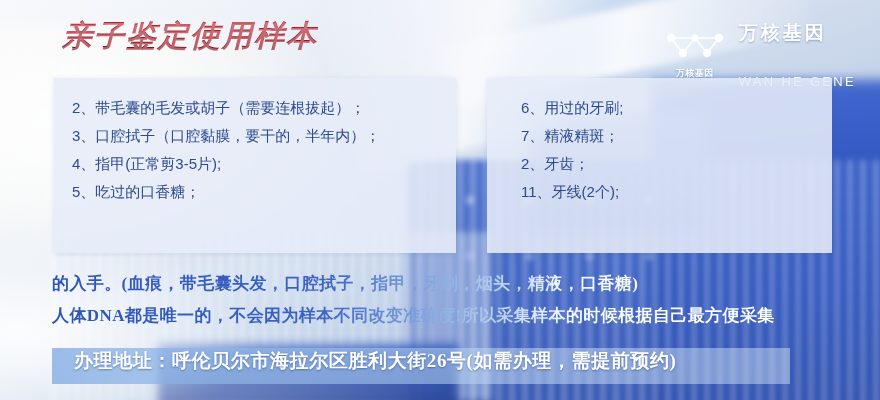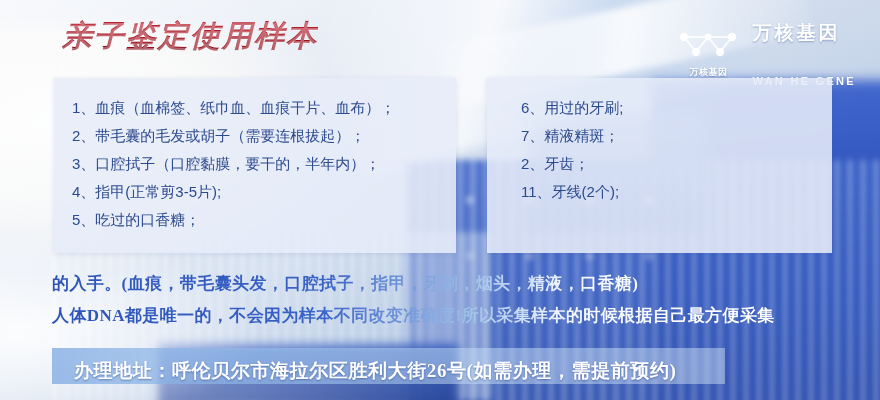--- a/index.html
+++ b/index.html
@@ -102,21 +102,21 @@
     white-space:nowrap;
   }
 
   .brand{position:absolute;right:24px;top:22px;display:flex;align-items:center;gap:14px;}
   .brand-mark{display:flex;flex-direction:column;align-items:center;gap:2px;}
   .brand-mark-sub{font-size:9px;color:#fff;font-weight:700;letter-spacing:.5px;
     text-shadow:0 1px 2px rgba(40,70,140,.45);}
   .brand-names{display:flex;flex-direction:column;align-items:flex-start;line-height:1.12;}
   .brand-cn{font-size:19px;font-weight:700;color:#fff;letter-spacing:3px;
     text-shadow:0 1px 2px rgba(40,70,140,.4);}
-  .brand-en{font-size:11px;font-weight:700;color:#fff;letter-spacing:2.3px;
+  .brand-en{font-size:13px;font-weight:400;color:#fff;letter-spacing:2.3px;
     text-shadow:0 1px 2px rgba(40,70,140,.4);margin-top:32px;}
 
   
   .panel{
     position:absolute;top:78px;height:175px;
     background:rgba(230,236,248,0.88);
     box-shadow:0 1px 5px rgba(60,90,150,.14);
   }
   #panel-left{left:54px;width:402px;}
   #panel-right{left:487px;width:345px;}
@@ -137,23 +137,23 @@
     font-size:17px;font-weight:700;line-height:32px;letter-spacing:.4px;
     background:linear-gradient(95deg,#2d53b8 0%,#3a63c6 34%,#9ec0e8 52%,#f2f7ff 64%,#ffffff 80%,#ffffff 100%);
     -webkit-background-clip:text;background-clip:text;
     -webkit-text-fill-color:transparent;
     color:#2d53b8;
   }
   .note div{white-space:nowrap;}
 
   
   .addr{
-    position:absolute;left:52px;top:348px;width:673px;height:36px;
+    position:absolute;left:52px;top:348px;width:738px;height:36px;
     background:linear-gradient(90deg,rgba(120,165,225,.72) 0%,rgba(150,190,235,.62) 30%,rgba(196,220,244,.52) 62%,rgba(215,232,248,.45) 100%);
-    display:flex;align-items:flex-end;
+    display:flex;align-items:flex-start;
   }
   .addr-text{
     padding-left:22px;
     font-family:"Liberation Serif","DejaVu Serif",serif;
     font-size:19px;font-weight:700;color:#ffffff;letter-spacing:.6px;
     text-shadow:0 1px 2px rgba(30,60,130,.5);
     white-space:nowrap;
   }
 </style>
 </head>
@@ -202,21 +202,20 @@
       <span class="brand-mark-sub">万核基因</span>
     </div>
     <div class="brand-names">
       <span class="brand-cn">万核基因</span>
       <span class="brand-en">WAN HE GENE</span>
     </div>
   </div>
 
   <div class="panel" id="panel-left">
     <ul>
-      <li>1、血痕（血棉签、纸巾血、血痕干片、血布）；</li>
       <li>2、带毛囊的毛发或胡子（需要连根拔起）；</li>
       <li>3、口腔拭子（口腔黏膜，要干的，半年内）；</li>
       <li>4、指甲(正常剪3-5片);</li>
       <li>5、吃过的口香糖；</li>
     </ul>
   </div>
 
   <div class="panel" id="panel-right">
     <ul>
       <li>6、用过的牙刷;</li>

